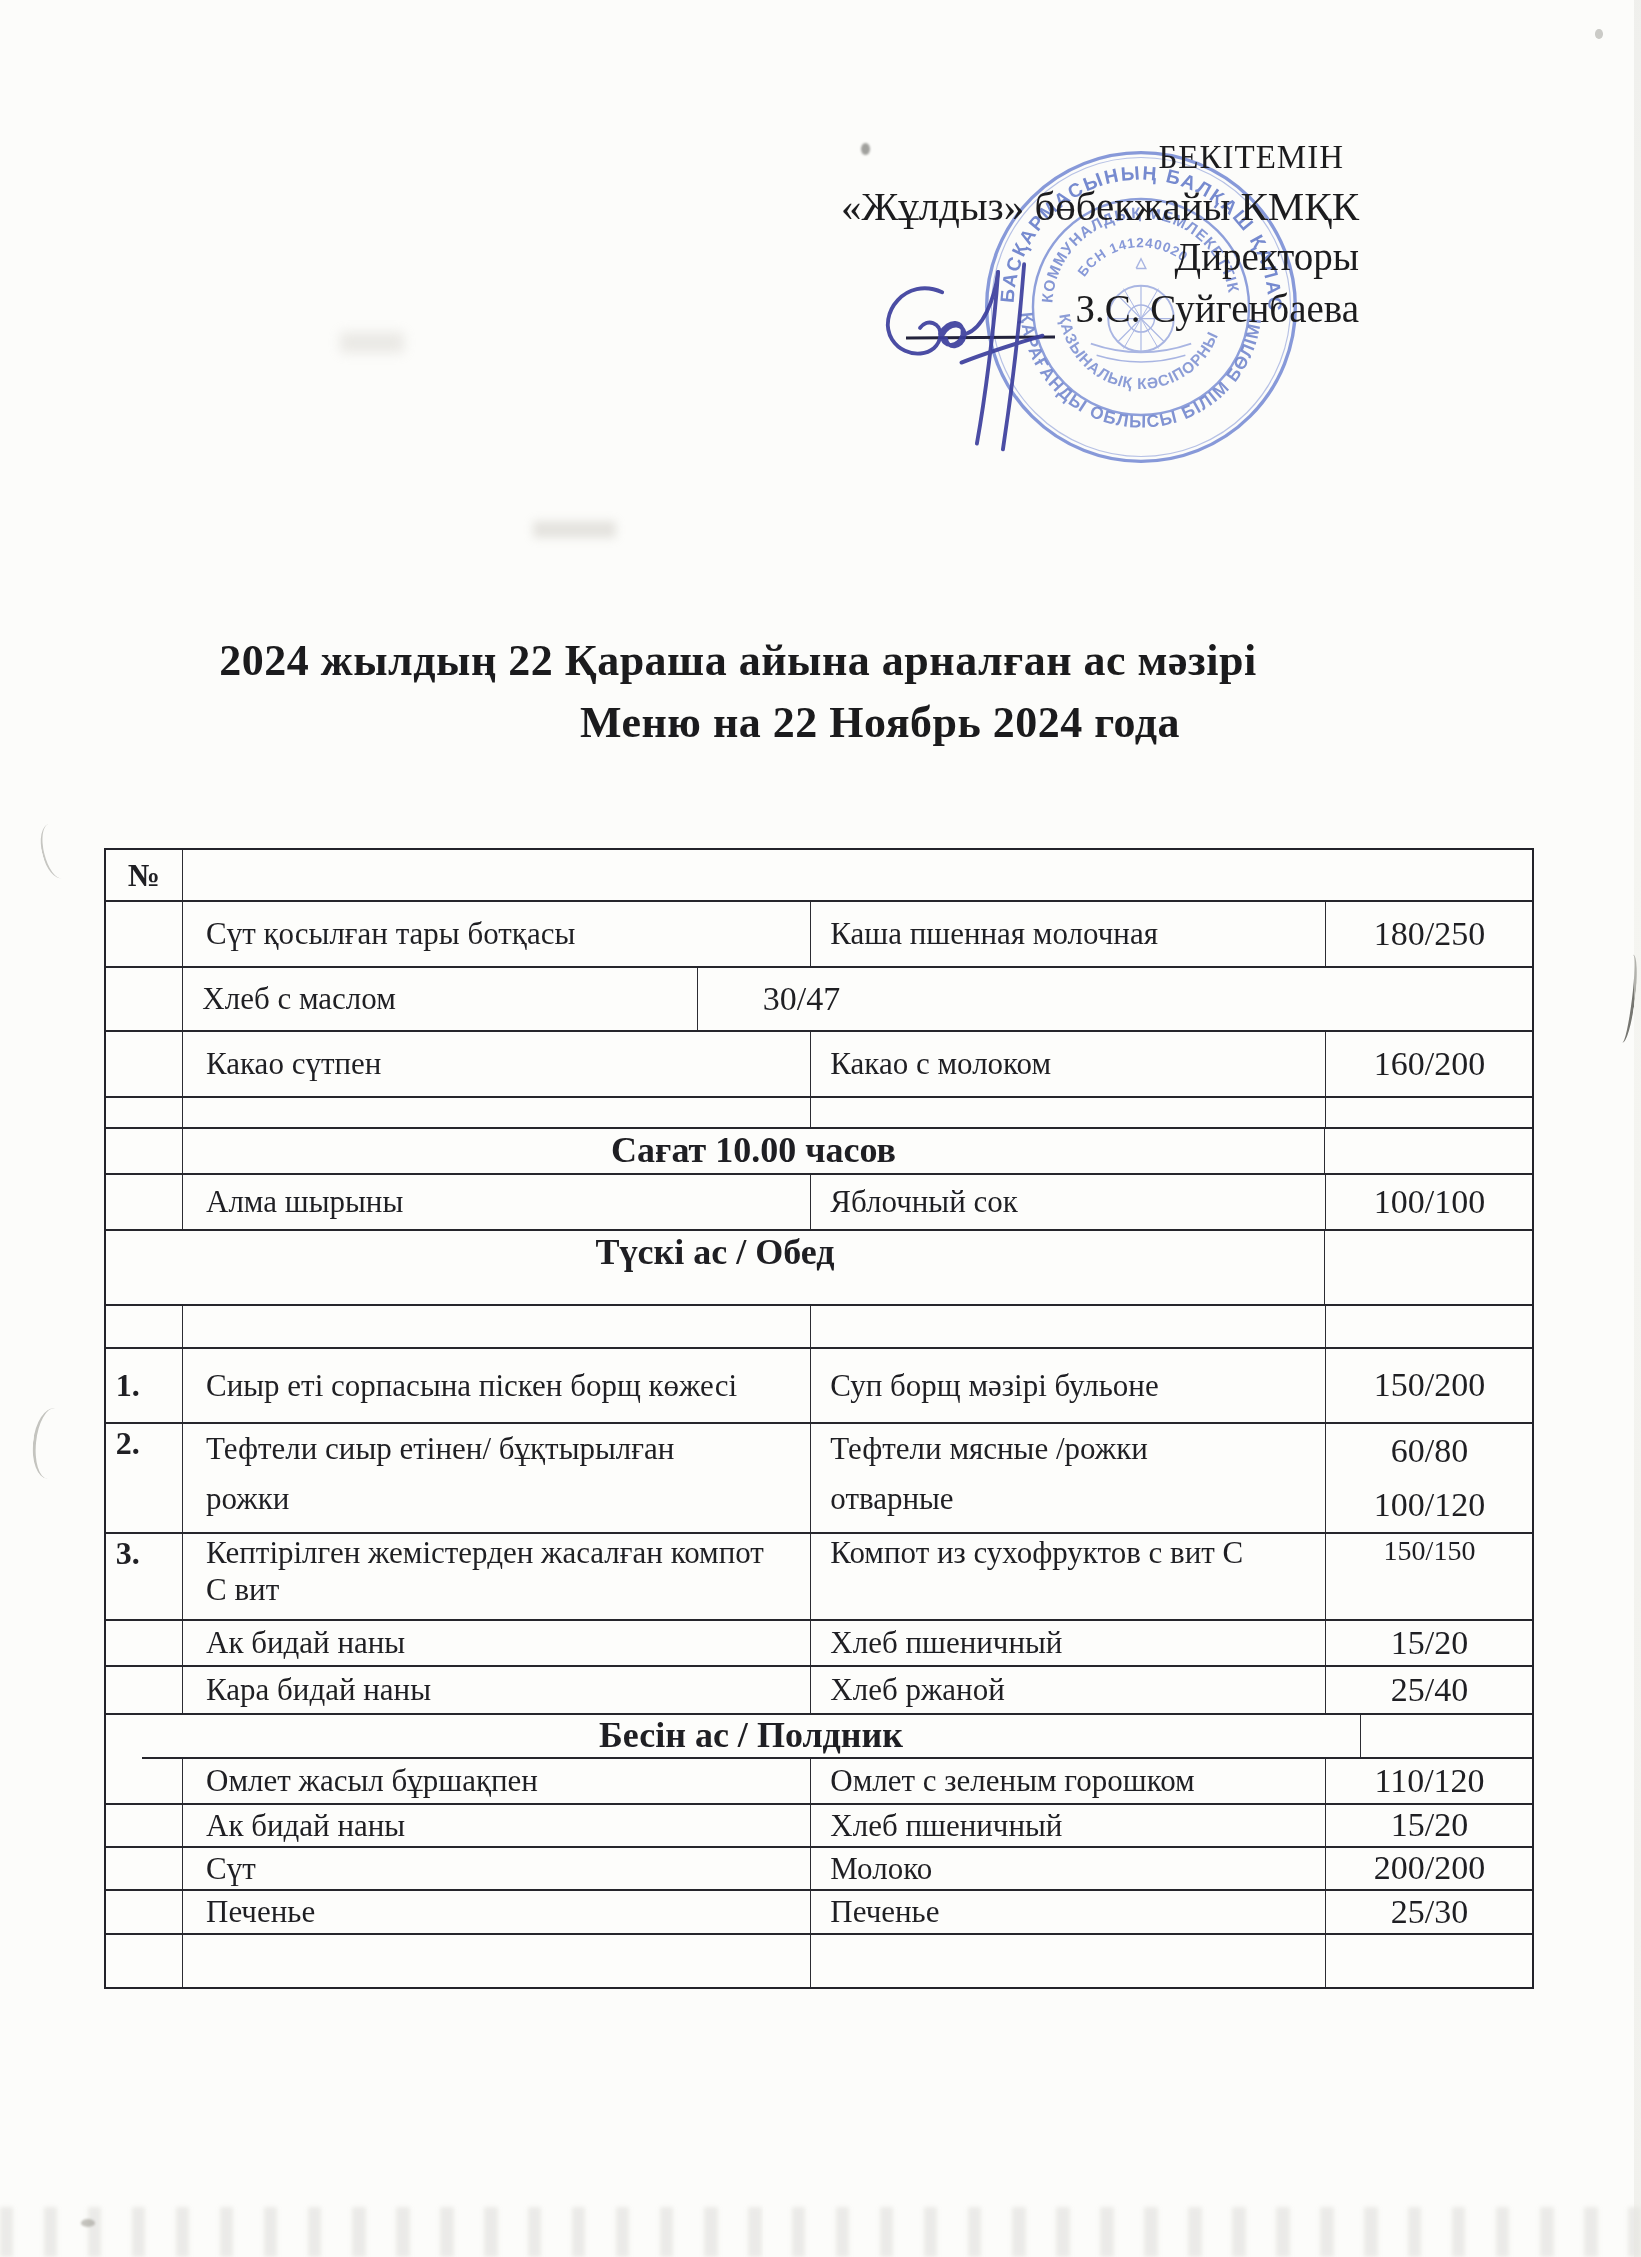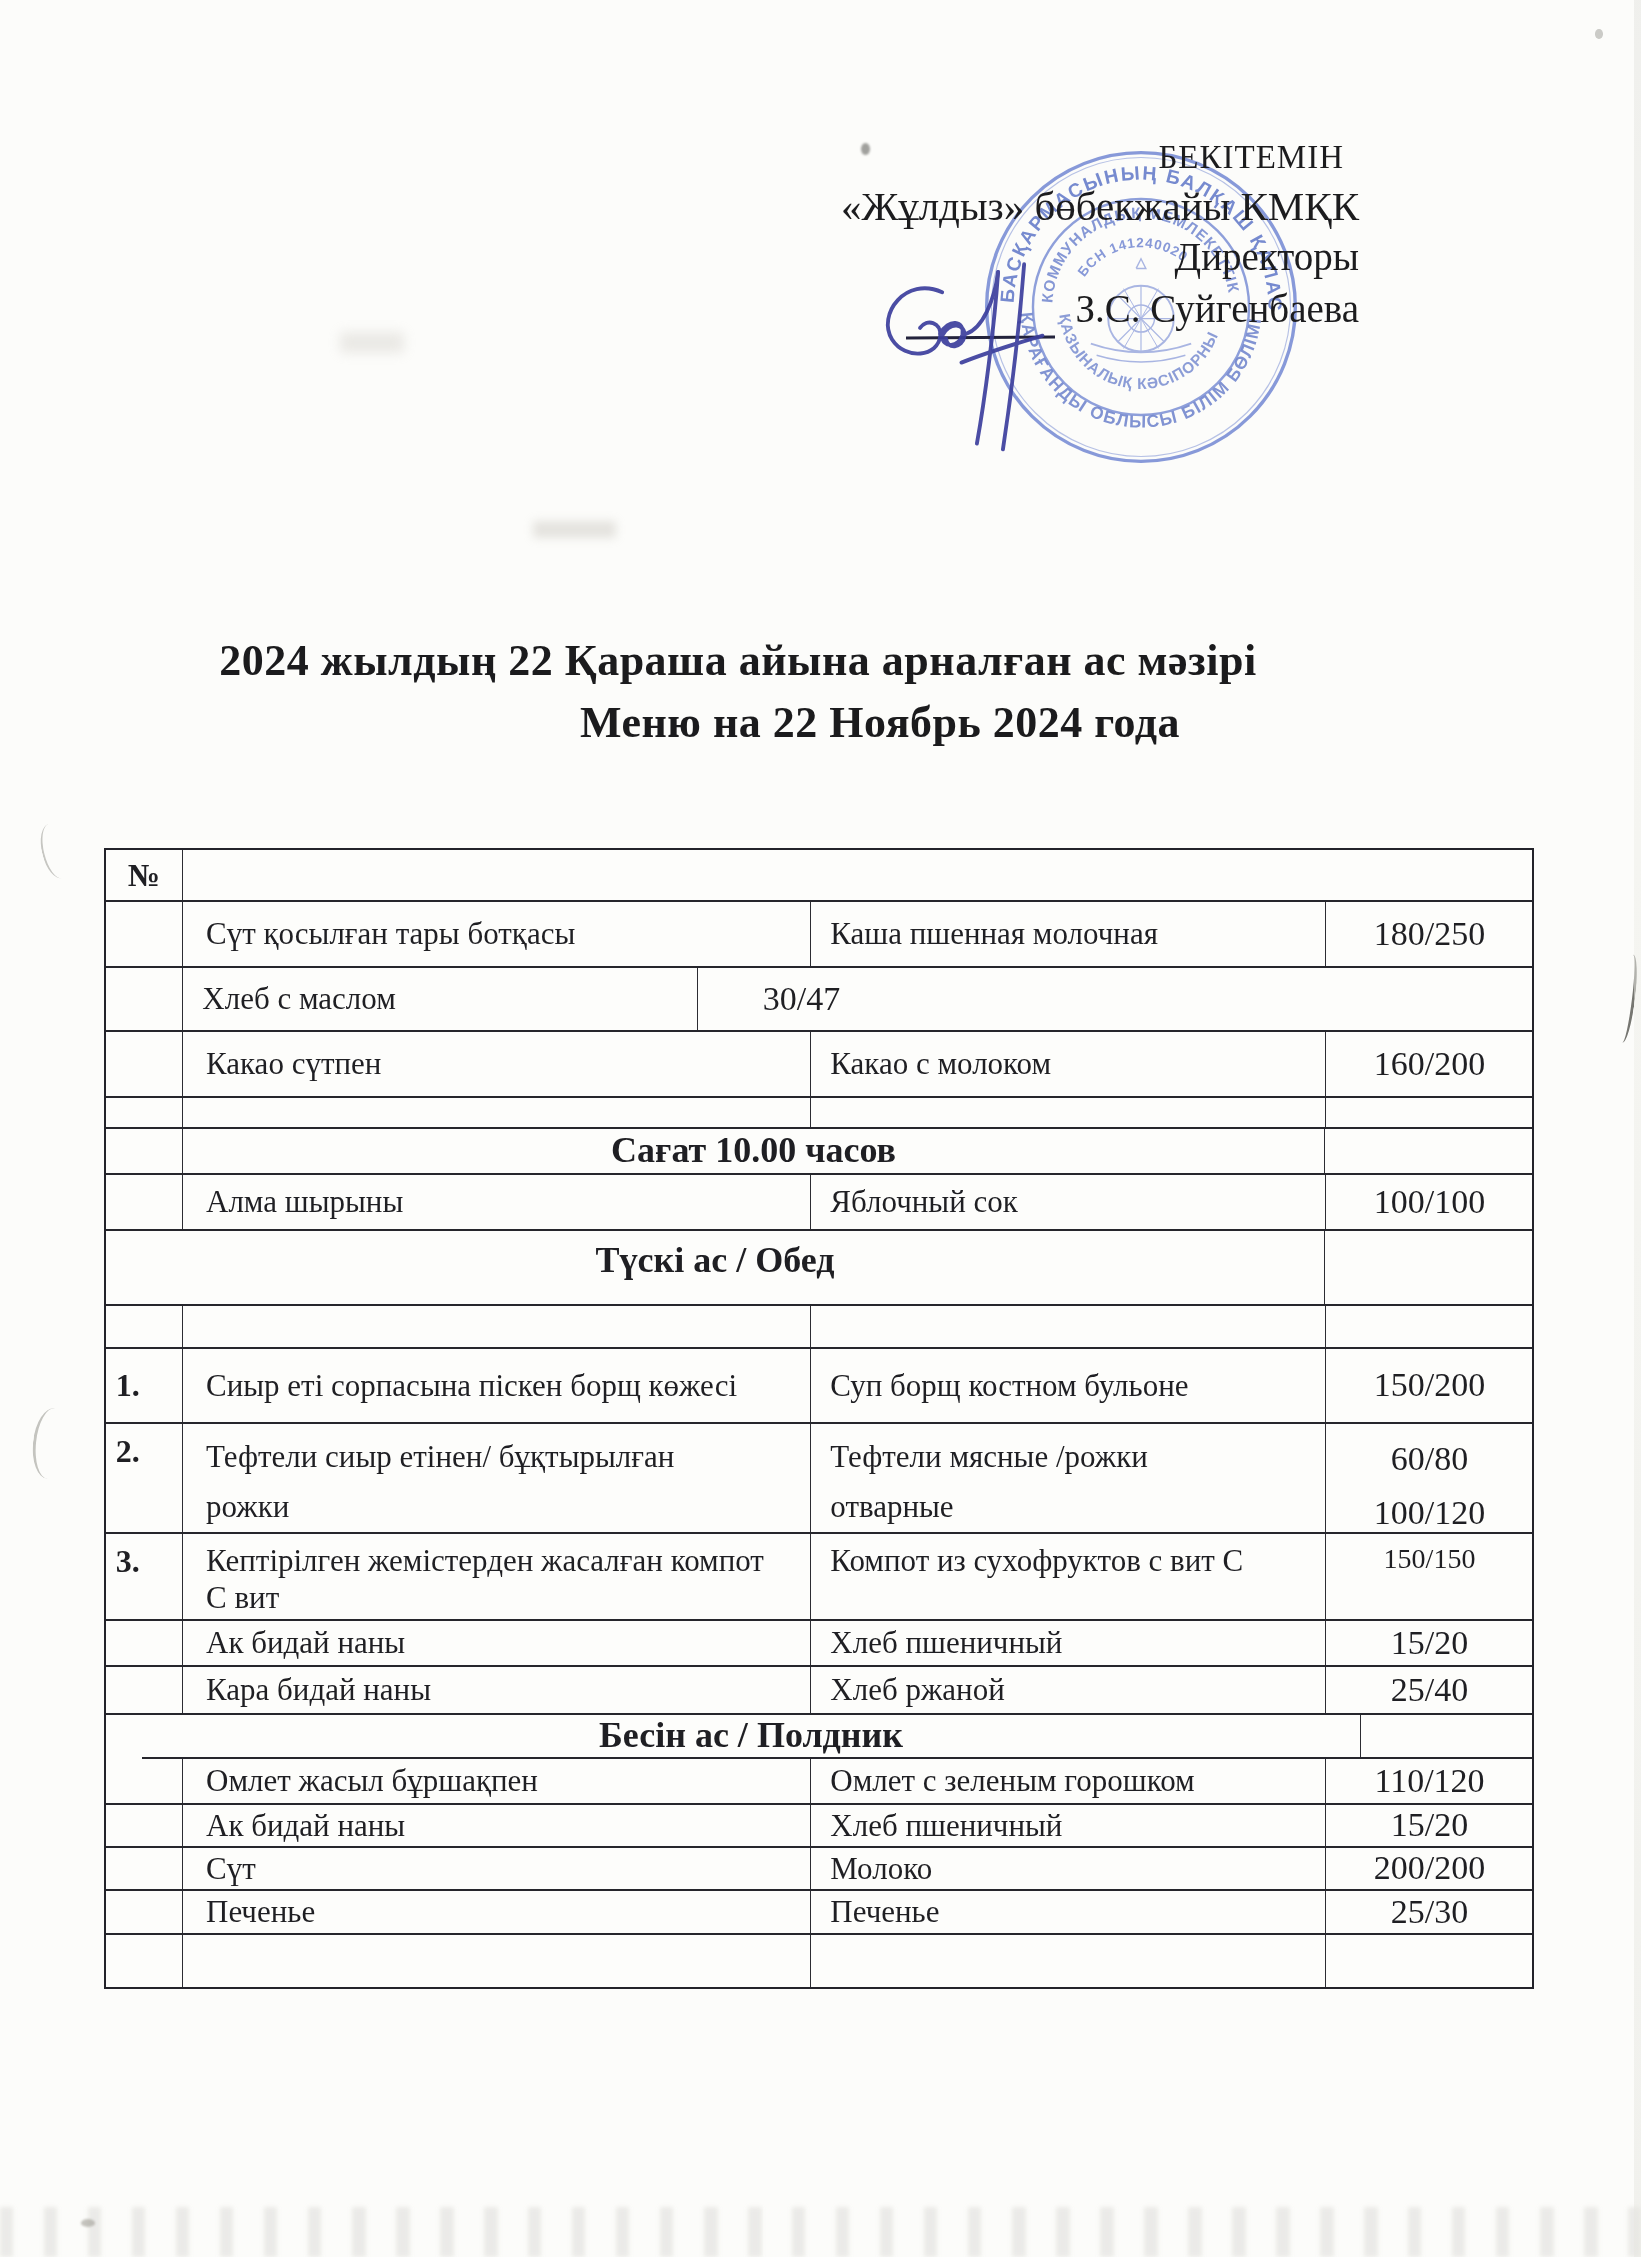--- a/index.html
+++ b/index.html
@@ -42,21 +42,21 @@
   }
   .cell:last-child{border-right:none;}
   .c-num{width:77px;justify-content:flex-start;padding-left:9.7px;font-weight:bold;font-size:32px;flex:none;}
   .c-num.hdr{justify-content:center;padding-left:0;}
   .c-kz{width:628px;padding-left:23px;font-size:31px;flex:none;}
   .c-ru{width:515px;padding-left:19.3px;font-size:31px;flex:none;}
   .c-portion{width:207px;justify-content:center;text-align:center;font-size:34px;flex:none;}
   .c-merge-mid{width:1142px;justify-content:center;font-weight:bold;font-size:36px;flex:none;}
   .c-merge-left{width:1219px;justify-content:center;font-weight:bold;font-size:36px;flex:none;}
   .lines{white-space:pre-line;line-height:1.2;}
-  .t-row.top .cell{align-items:flex-start;padding-top:8px;}
+  .t-row.top .cell{align-items:flex-start;padding-top:0;}
   .t-row.spread .c-kz .lines,.t-row.spread .c-ru .lines,.t-row.spread .c-portion .lines{line-height:1.6;}
   .t-row.psmall .c-portion{font-size:28px;}
 
   
   .art{position:absolute;pointer-events:none;}
   .art1{left:42px;top:823px;width:25px;height:56px;border-left:2.9px solid #9a9a94;border-radius:50%;transform:rotate(-14deg);opacity:.55;}
   .art2{left:33px;top:1408px;width:33px;height:71px;border-left:3.9px solid #8d8d86;border-radius:50%;transform:rotate(6deg);opacity:.5;}
   .art3{left:1620px;top:954px;width:11.6px;height:89px;border-right:3.9px solid #4a4a44;border-radius:0 50% 50% 0;transform:rotate(7deg);opacity:.75;}
   .art4{left:533px;top:521px;width:83px;height:17.4px;background:#b9b5ac;filter:blur(4.8px);opacity:.35;}
   .art5{left:340px;top:332px;width:64px;height:21px;background:#c2beb6;filter:blur(5.8px);opacity:.3;}
@@ -200,21 +200,21 @@
       <div class="cell c-portion"></div>
     </div>
     <div class="t-row" style="height: 73px;">
       <div class="cell c-num">
         <div class="lines">1.</div>
       </div>
       <div class="cell c-kz">
         <div class="lines">Сиыр  еті сорпасына піскен борщ  көжесі</div>
       </div>
       <div class="cell c-ru">
-        <div class="lines">Суп  борщ  костном  бульоне</div>
+        <div class="lines">Суп  борщ  мәзірі  бульоне</div>
       </div>
       <div class="cell c-portion">
         <div class="lines">150/200</div>
       </div>
     </div>
     <div class="t-row top spread" style="height: 108px;">
       <div class="cell c-num">
         <div class="lines">2.</div>
       </div>
       <div class="cell c-kz">

